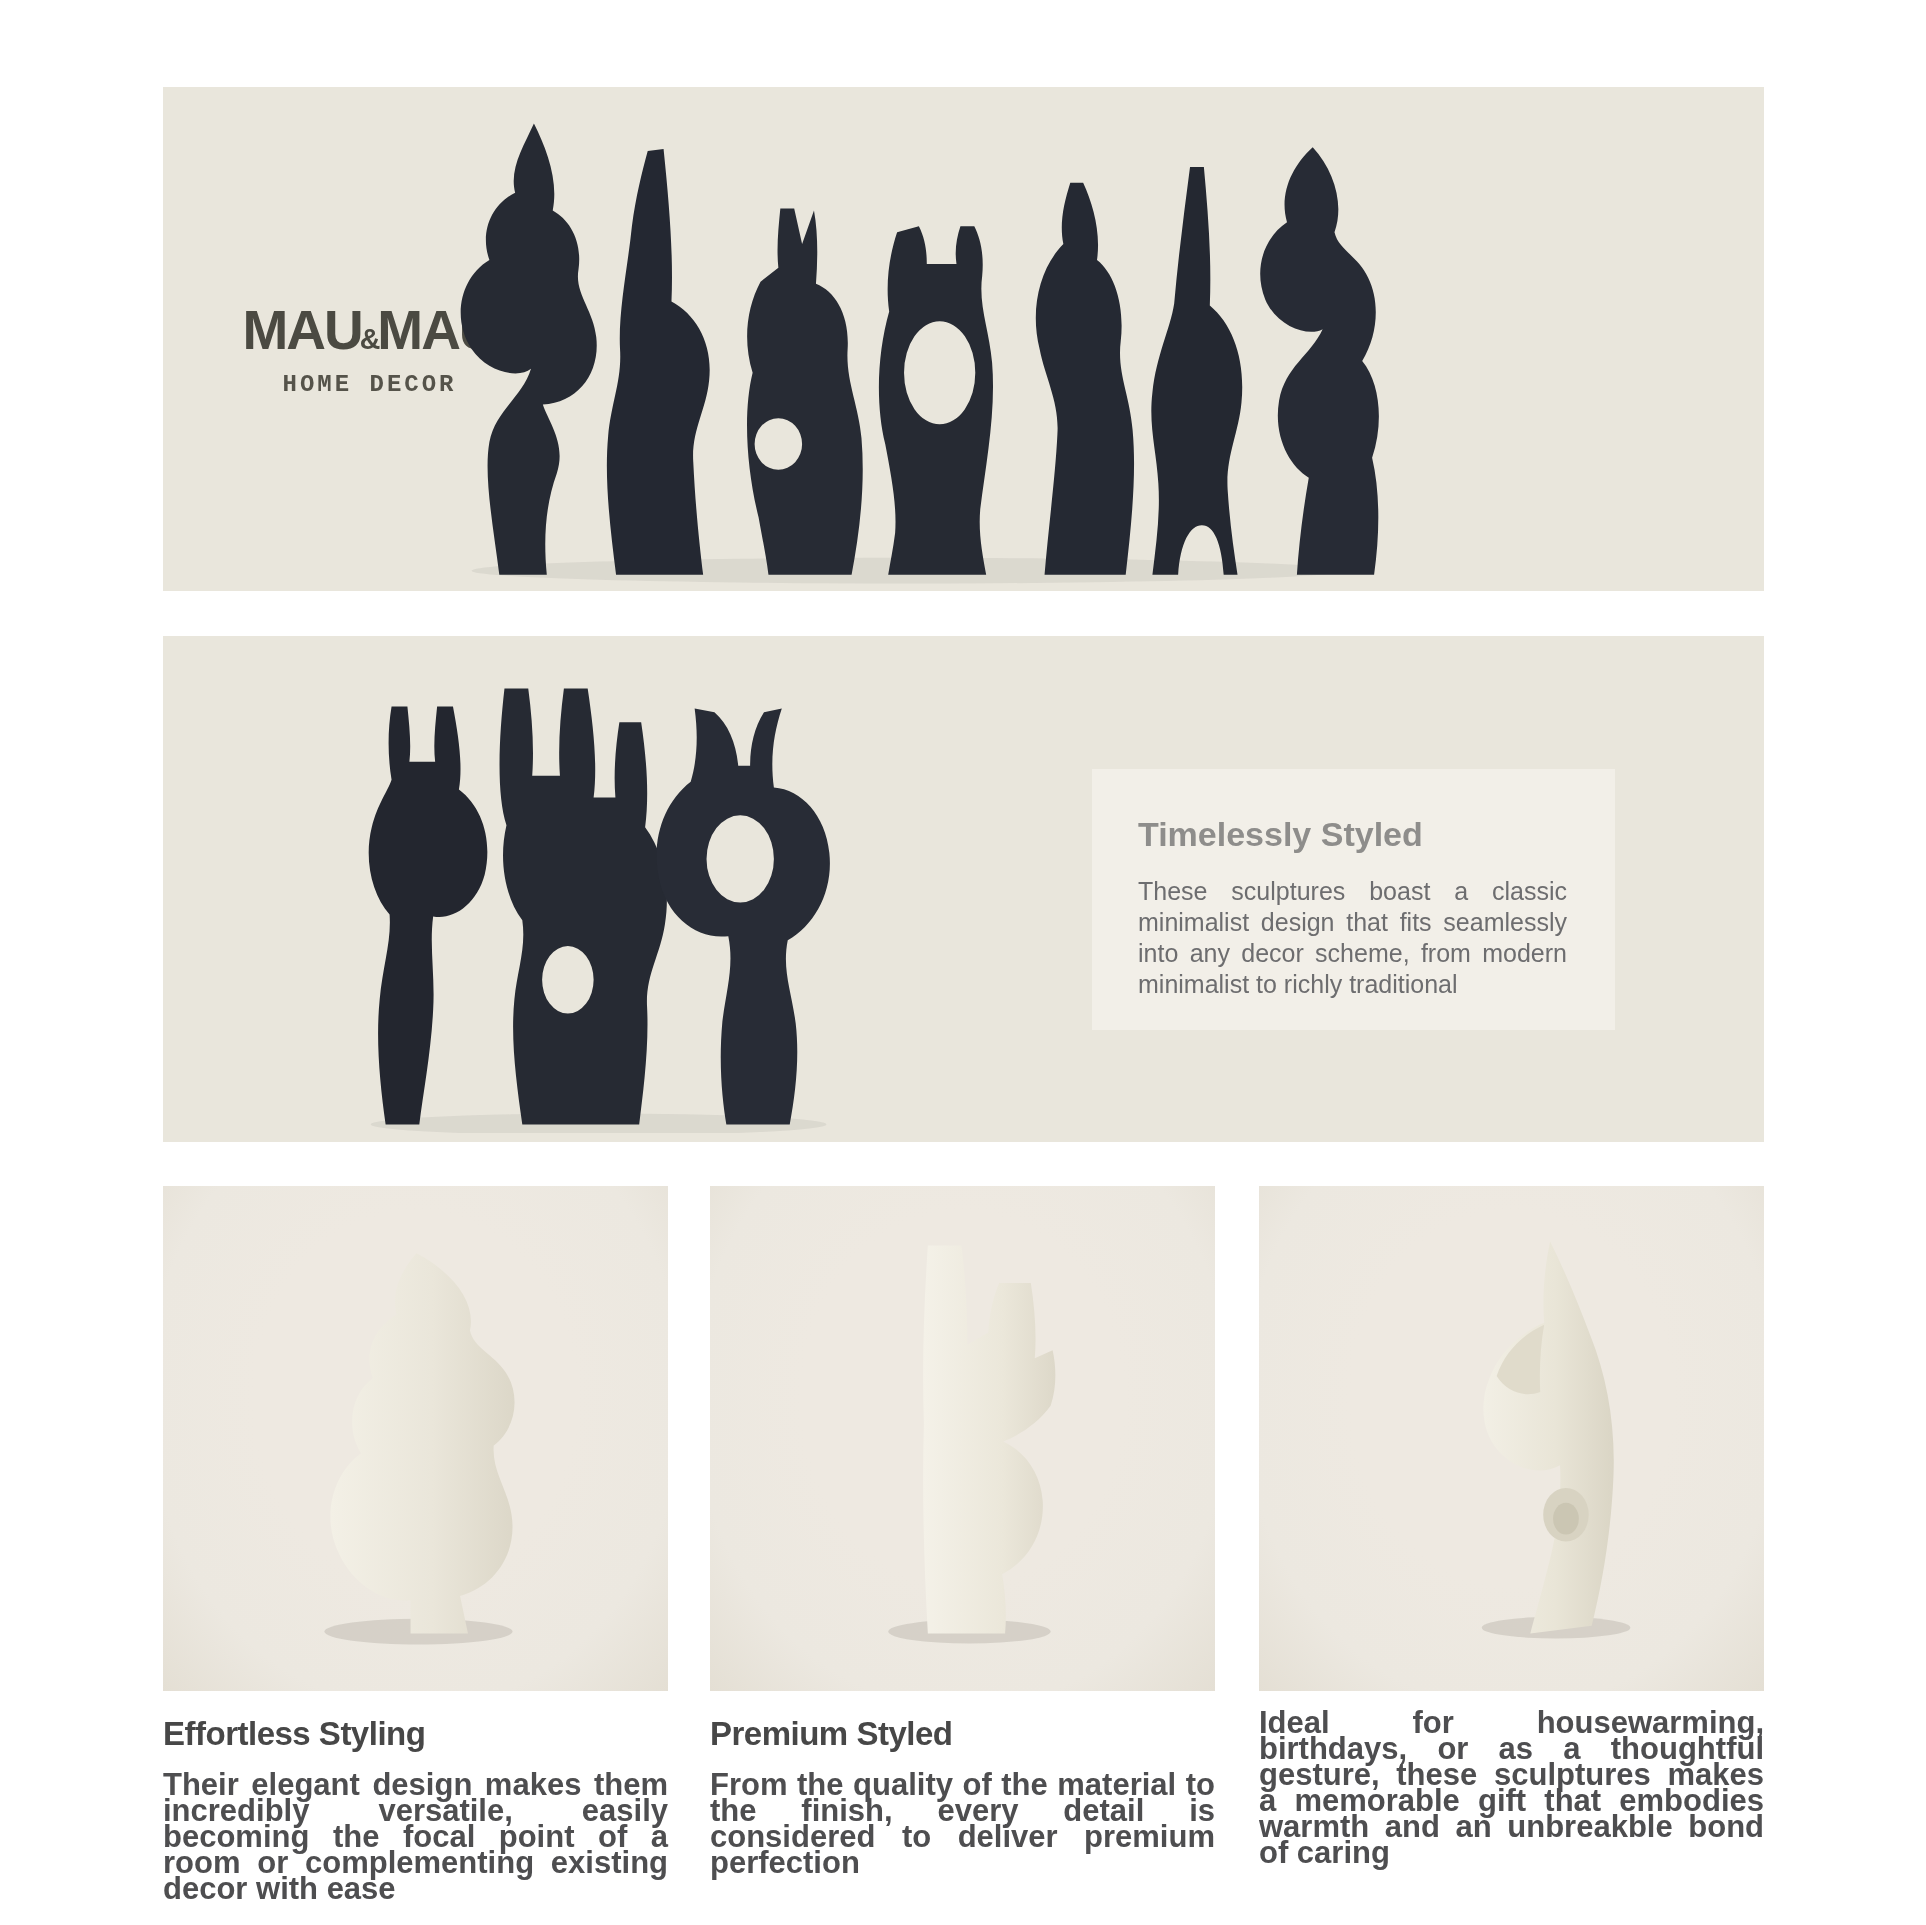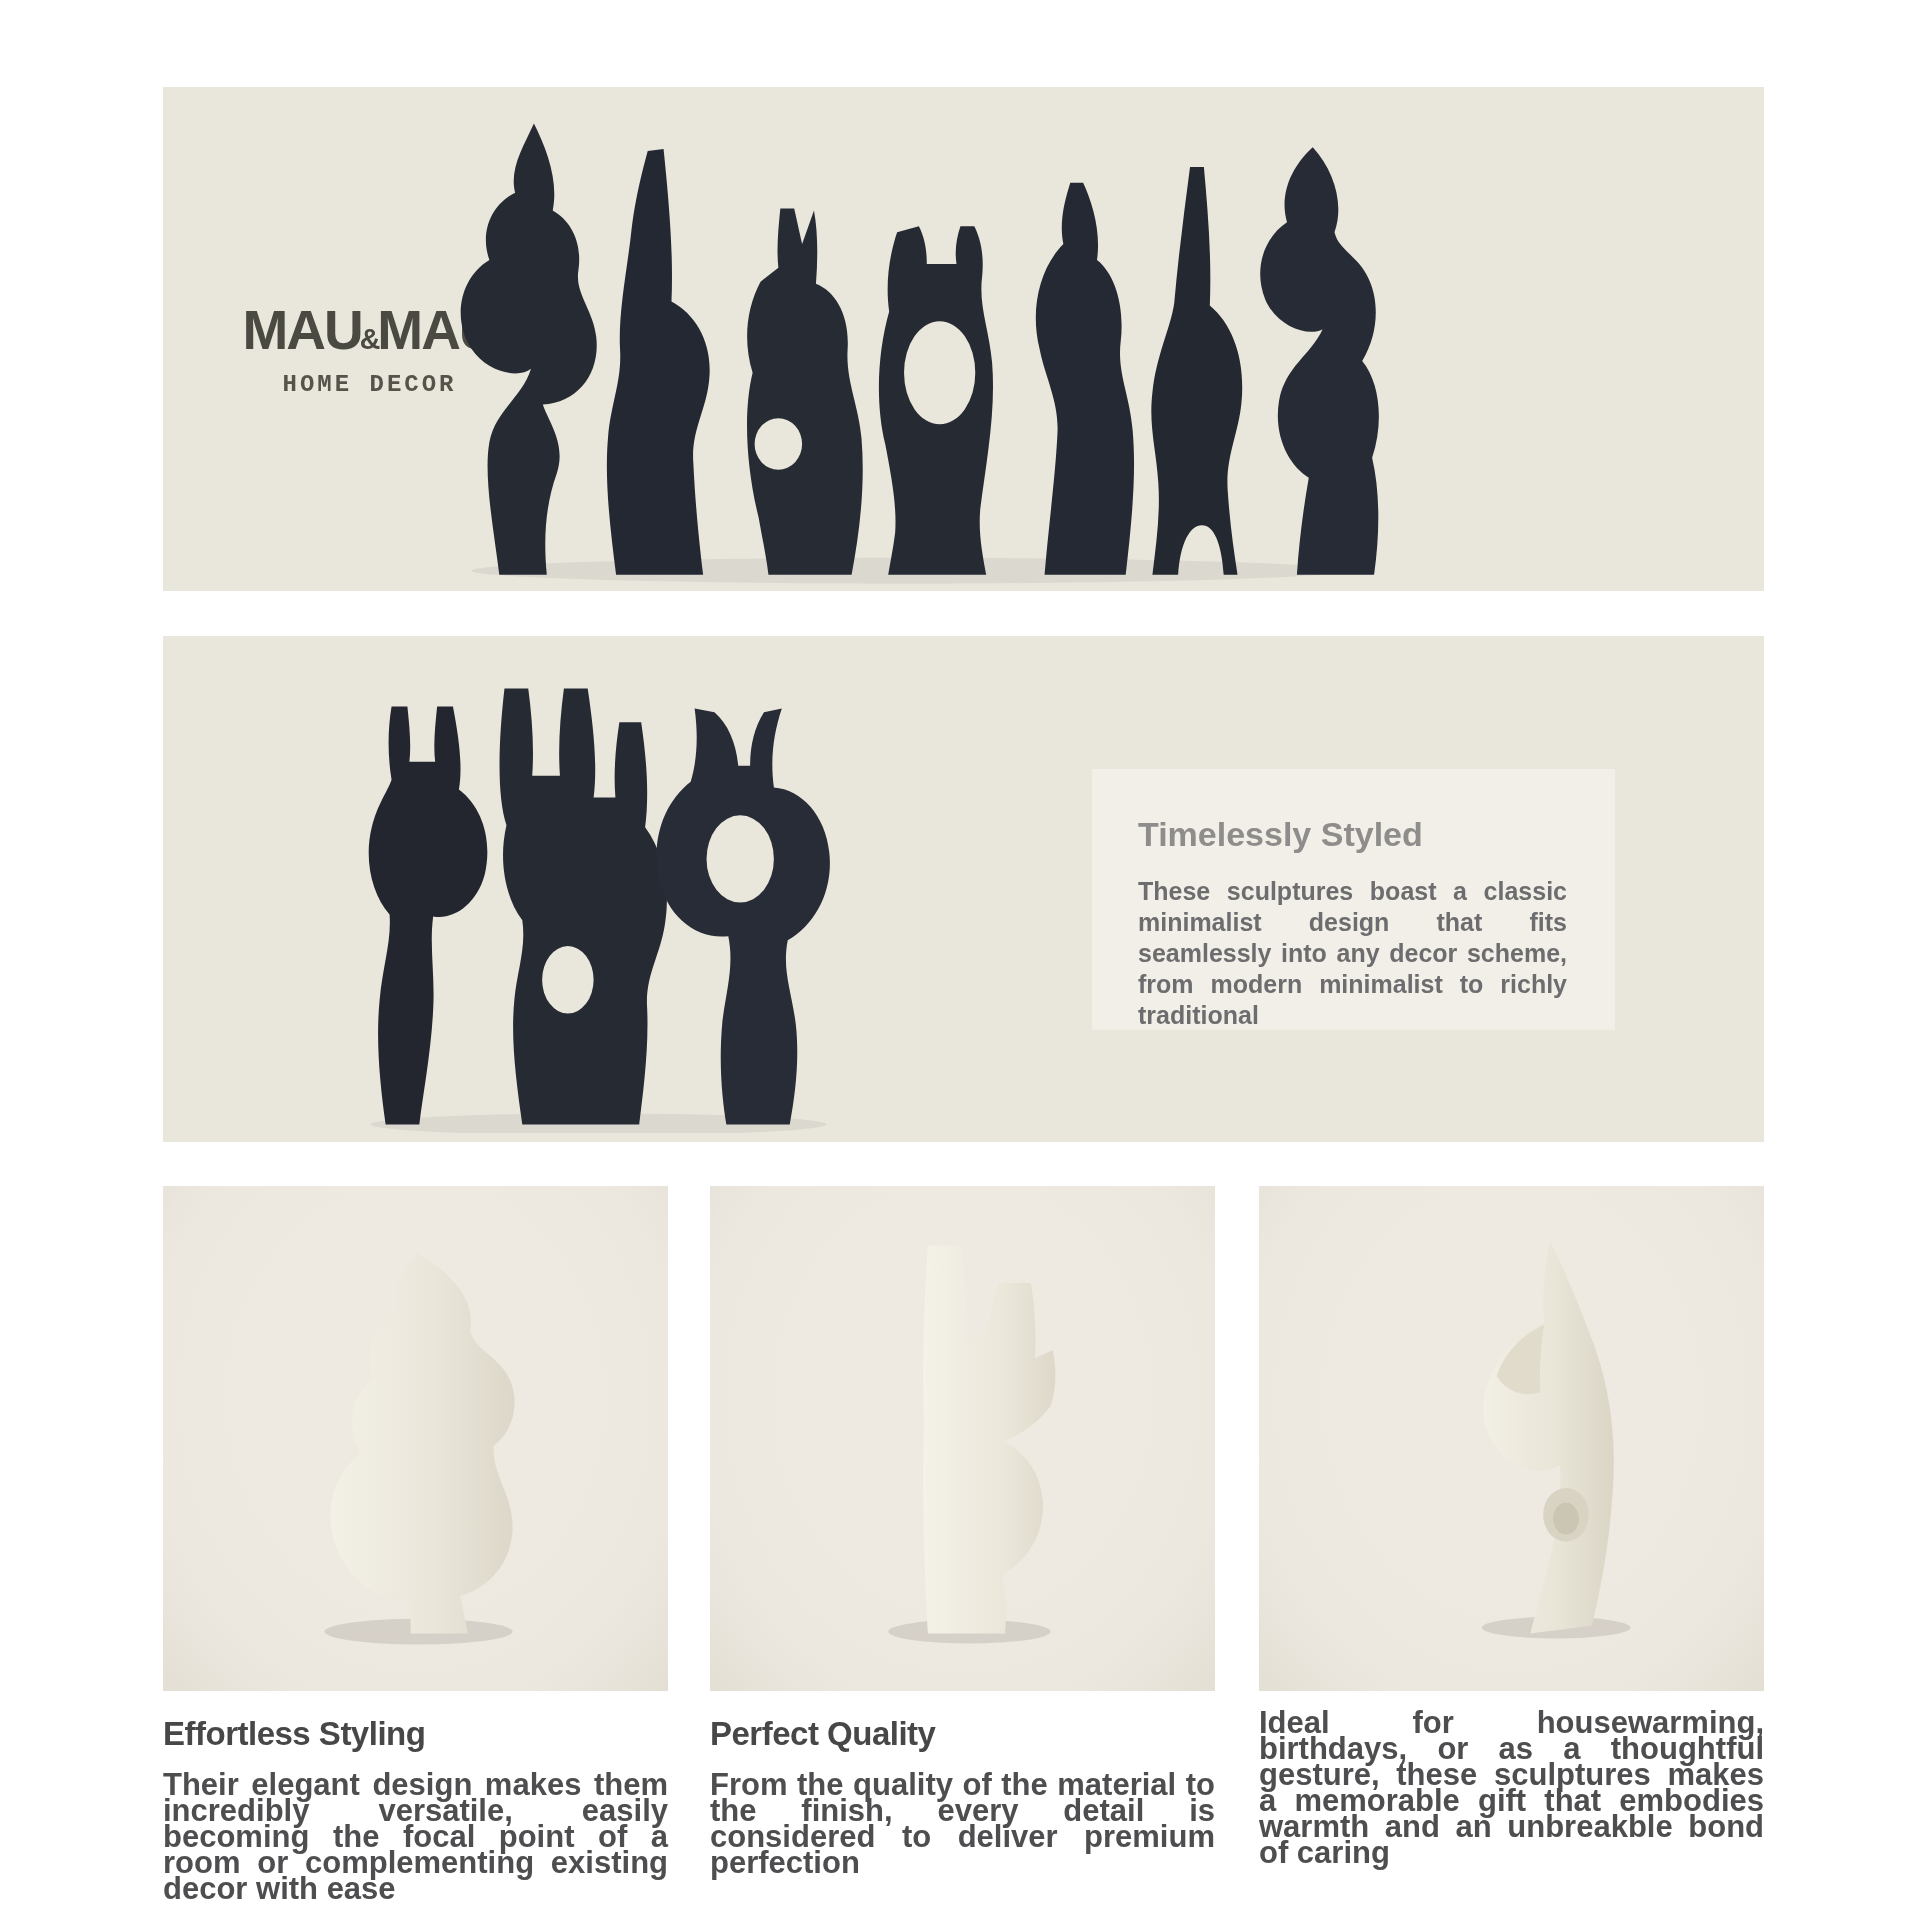--- a/index.html
+++ b/index.html
@@ -42,21 +42,21 @@
 
   
   .feature-box{
     position:absolute;left:929px;top:133px;width:523px;height:261px;
     background:var(--feature_box_bg);padding:46px 48px 0 46px;
   }
   .feature-box h2{
     font-size:34px;font-weight:bold;color:var(--feature_title_color);letter-spacing:0;
   }
   .feature-box p{
-    margin-top:22px;font-size:25px;line-height:31px;font-weight:bold;
+    margin-top:22px;font-size:25px;line-height:31px;font-weight:normal;
     color:var(--feature_body_color);text-align:justify;
   }
 
   
   .cards{position:absolute;left:163px;top:1186px;width:1906px;height:740px;}
   .card{position:absolute;top:0;width:505px;}
   .card-0{left:0;}
   .card-1{left:547px;}
   .card-2{left:1096px;}
   .card-photo{
@@ -148,21 +148,21 @@
             <linearGradient id="g2" x1="0" y1="0" x2="1" y2="0">
               <stop offset="0" stop-color="#f4f1e8"></stop>
                 <stop offset="0.6" stop-color="#ebe7da"></stop>
                 <stop offset="1" stop-color="#ddd8c9"></stop>
             </linearGradient>
           </defs>
           <ellipse cx="262" cy="450" rx="82" ry="12" fill="rgba(95,90,75,0.16)"></ellipse>
           <path fill="url(#g2)" d="M220,60 C216,120 214,180 216,240 C214,310 216,380 220,452 L298,452 C300,430 298,410 295,392 C322,378 338,350 336,318 C334,290 318,268 296,258 C312,252 331,240 344,222 C350,204 350,184 346,166 L328,174 C330,150 328,124 324,98 L292,98 C286,112 282,130 281,148 L260,160 C260,126 258,92 254,60 Z"></path>
         </svg>
       </div>
-      <h3>Perfect Quality</h3>
+      <h3>Premium Styled</h3>
       <p>From the quality of the material to the finish, every detail is considered to deliver premium perfection</p>
     </article>
 
     <article class="card card-2">
       <div class="card-photo">
         <svg viewBox="0 0 510 510" xmlns="http://www.w3.org/2000/svg">
           <defs>
             <linearGradient id="g3" x1="0" y1="0" x2="1" y2="0">
               <stop offset="0" stop-color="#f2efe5"></stop>
                 <stop offset="0.55" stop-color="#e9e5d7"></stop>

